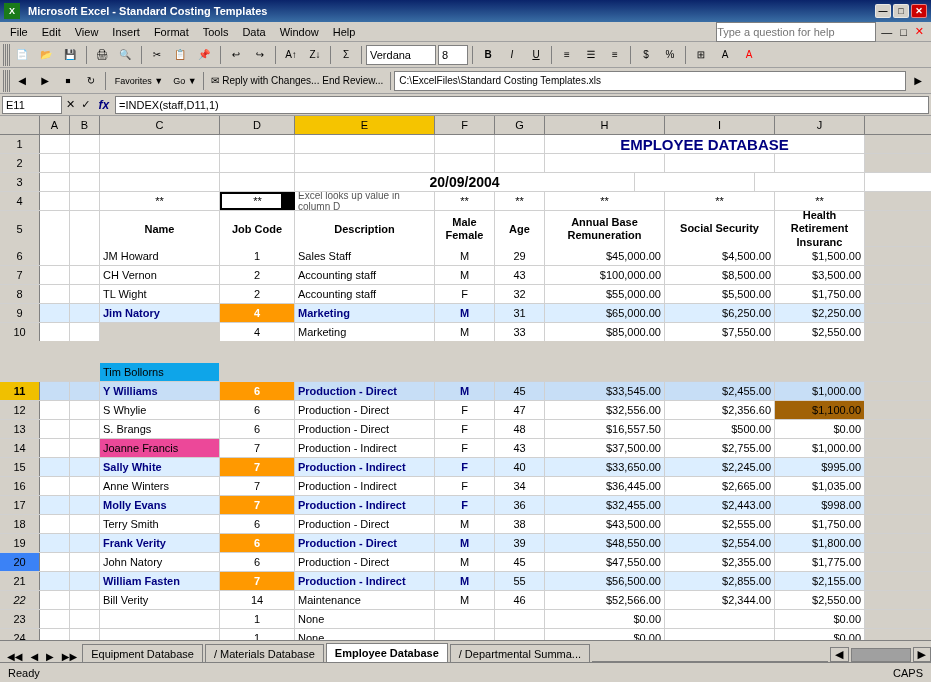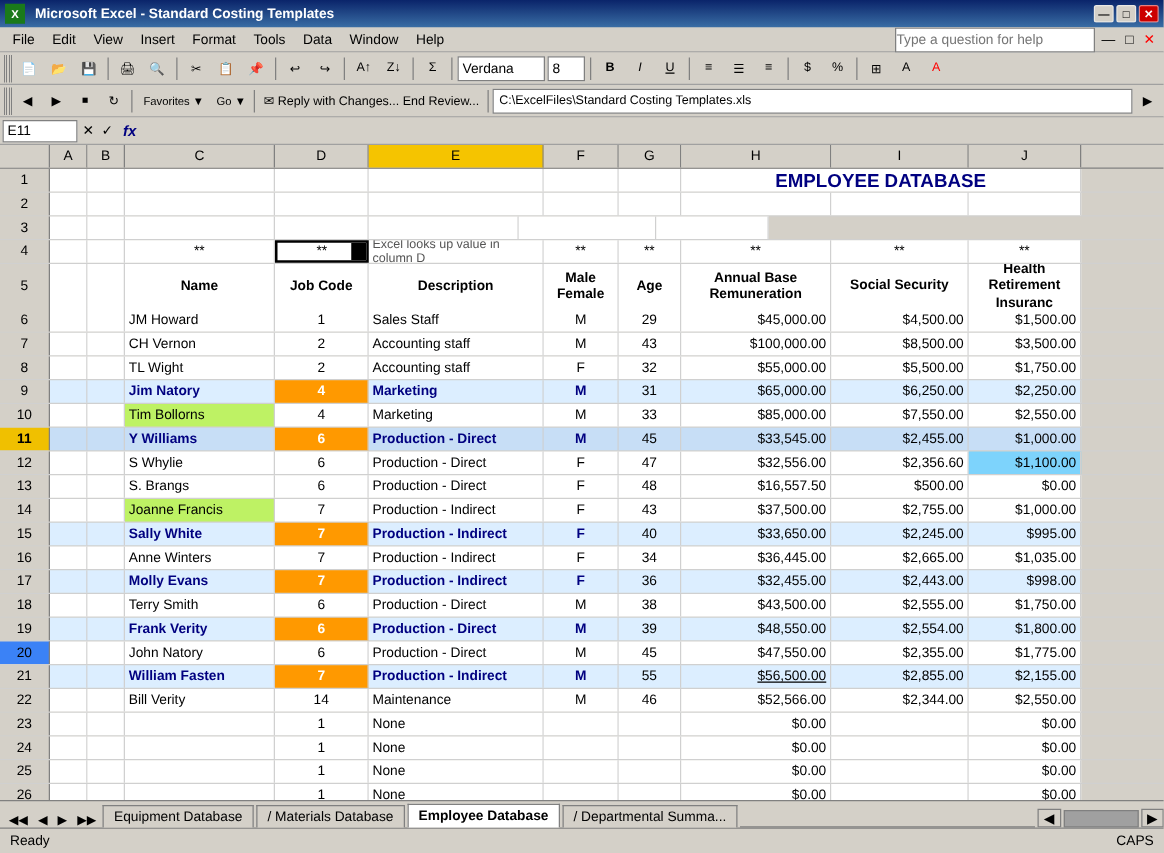--- a/index.html
+++ b/index.html
@@ -370,20 +370,21 @@
   <div class="toolbar-sep"></div>
   <input type="text" style="flex: 1 1 0%; height: 20px; border: 1px solid rgb(128, 128, 128); font-size: 10px; padding: 0px 4px;" value="C:\ExcelFiles\Standard Costing Templates.xls">
   <div class="toolbar-btn">▶</div>
 </div>
 
 <div class="formula-bar">
   <input class="cell-ref" type="text" value="E11" style="">
   <span style="padding:0 2px;cursor:pointer;">✕</span>
   <span style="padding:0 2px;cursor:pointer;">✓</span>
   <span class="formula-fx">fx</span>
+  <input class="formula-input" type="text" value="=INDEX(staff,D11,1)" style="">
 </div>
 
 <div class="spreadsheet-container">
   <div class="grid-wrapper">
 
     <div class="col-headers">
       <div class="row-num-header"></div>
       <div class="col-header c-a">A</div>
       <div class="col-header c-b">B</div>
       <div class="col-header c-c">C</div>
@@ -424,20 +425,21 @@
         <div class="cell c-i"></div>
         <div class="cell c-j"></div>
       </div>
 
       <div class="grid-row">
         <div class="row-num">3</div>
         <div class="cell c-a"></div>
         <div class="cell c-b"></div>
         <div class="cell c-c"></div>
         <div class="cell c-d"></div>
+        <div class="cell c-e" style="font-weight:bold;font-size:14px;justify-content:center;width:340px;">20/09/2004</div>
 
         <div class="cell c-h"></div>
         <div class="cell c-i"></div>
         <div class="cell c-j"></div>
       </div>
 
       <div class="grid-row">
         <div class="row-num">4</div>
         <div class="cell c-a"></div>
         <div class="cell c-b"></div>
@@ -518,21 +520,21 @@
     <div class="cell c-f" style="background:#dceeff;justify-content:center;font-weight:bold;color:#000080;">M</div>
     <div class="cell c-g" style="background:#dceeff;justify-content:center;">31</div>
     <div class="cell c-h" style="background:#dceeff;justify-content:flex-end;">$65,000.00</div>
     <div class="cell c-i" style="background:#dceeff;justify-content:flex-end;">$6,250.00</div>
     <div class="cell c-j" style="background:#dceeff;justify-content:flex-end;">$2,250.00</div>
   </div>
           <div class="grid-row">
     <div class="row-num" style="background:#d4d0c8;">10</div>
     <div class="cell c-a" style="background:white;"></div>
     <div class="cell c-b" style="background:white;"></div>
-    <div class="cell c-c" style="background:#bef264;color:black;font-weight:normal;">Tim Bollorns</div>
+    <div class="cell c-c" style="background:#0ea5e9;color:black;font-weight:normal;margin-top:40px;">Tim Bollorns</div>
     <div class="cell c-d" style="background:white;color:black;font-weight:normal;justify-content:center;">4</div>
     <div class="cell c-e" style="background:white;color:black;font-weight:normal;">Marketing</div>
     <div class="cell c-f" style="background:white;justify-content:center;font-weight:normal;color:black;">M</div>
     <div class="cell c-g" style="background:white;justify-content:center;">33</div>
     <div class="cell c-h" style="background:white;justify-content:flex-end;">$85,000.00</div>
     <div class="cell c-i" style="background:white;justify-content:flex-end;">$7,550.00</div>
     <div class="cell c-j" style="background:white;justify-content:flex-end;">$2,550.00</div>
   </div>
           <div class="grid-row row11">
     <div class="row-num" style="background:#f0c000;font-weight:bold;">11</div>
@@ -551,40 +553,40 @@
     <div class="row-num" style="background:#d4d0c8;">12</div>
     <div class="cell c-a" style="background:white;"></div>
     <div class="cell c-b" style="background:white;"></div>
     <div class="cell c-c" style="background:white;color:black;font-weight:normal;">S Whylie</div>
     <div class="cell c-d" style="background:white;color:black;font-weight:normal;justify-content:center;">6</div>
     <div class="cell c-e" style="background:white;color:black;font-weight:normal;">Production - Direct</div>
     <div class="cell c-f" style="background:white;justify-content:center;font-weight:normal;color:black;">F</div>
     <div class="cell c-g" style="background:white;justify-content:center;">47</div>
     <div class="cell c-h" style="background:white;justify-content:flex-end;">$32,556.00</div>
     <div class="cell c-i" style="background:white;justify-content:flex-end;text-align:center;">$2,356.60</div>
-    <div class="cell c-j" style="background:#7dd3fc;justify-content:flex-end;">$1,100.00</div>
+    <div class="cell c-j" style="background:#a16207;justify-content:flex-end;">$1,100.00</div>
   </div>
           <div class="grid-row">
     <div class="row-num" style="background:#d4d0c8;">13</div>
     <div class="cell c-a" style="background:white;"></div>
     <div class="cell c-b" style="background:white;"></div>
     <div class="cell c-c" style="background:white;color:black;font-weight:normal;">S. Brangs</div>
     <div class="cell c-d" style="background:white;color:black;font-weight:normal;justify-content:center;">6</div>
     <div class="cell c-e" style="background:white;color:black;font-weight:normal;">Production - Direct</div>
     <div class="cell c-f" style="background:white;justify-content:center;font-weight:normal;color:black;">F</div>
     <div class="cell c-g" style="background:white;justify-content:center;">48</div>
     <div class="cell c-h" style="background:white;justify-content:flex-end;">$16,557.50</div>
     <div class="cell c-i" style="background:white;justify-content:flex-end;">$500.00</div>
     <div class="cell c-j" style="background:white;justify-content:flex-end;">$0.00</div>
   </div>
           <div class="grid-row">
     <div class="row-num" style="background:#d4d0c8;">14</div>
     <div class="cell c-a" style="background:white;"></div>
     <div class="cell c-b" style="background:white;"></div>
-    <div class="cell c-c" style="background:#bef264;color:black;font-weight:normal;">Joanne Francis</div>
+    <div class="cell c-c" style="background:#ec4899;color:black;font-weight:normal;">Joanne Francis</div>
     <div class="cell c-d" style="background:white;color:black;font-weight:normal;justify-content:center;">7</div>
     <div class="cell c-e" style="background:white;color:black;font-weight:normal;">Production - Indirect</div>
     <div class="cell c-f" style="background:white;justify-content:center;font-weight:normal;color:black;">F</div>
     <div class="cell c-g" style="background:white;justify-content:center;">43</div>
     <div class="cell c-h" style="background:white;justify-content:flex-end;">$37,500.00</div>
     <div class="cell c-i" style="background:white;justify-content:flex-end;">$2,755.00</div>
     <div class="cell c-j" style="background:white;justify-content:flex-end;">$1,000.00</div>
   </div>
           <div class="grid-row">
     <div class="row-num" style="background:#d4d0c8;">15</div>
@@ -666,26 +668,26 @@
   </div>
           <div class="grid-row">
     <div class="row-num" style="background:#d4d0c8;">21</div>
     <div class="cell c-a" style="background:#dceeff;"></div>
     <div class="cell c-b" style="background:#dceeff;"></div>
     <div class="cell c-c" style="background:#dceeff;color:#000080;font-weight:bold;">William Fasten</div>
     <div class="cell c-d" style="background:#ff9900;color:white;font-weight:bold;justify-content:center;">7</div>
     <div class="cell c-e" style="background:#dceeff;color:#000080;font-weight:bold;">Production - Indirect</div>
     <div class="cell c-f" style="background:#dceeff;justify-content:center;font-weight:bold;color:#000080;">M</div>
     <div class="cell c-g" style="background:#dceeff;justify-content:center;">55</div>
-    <div class="cell c-h" style="background:#dceeff;justify-content:flex-end;text-decoration:underline;">$56,500.00</div>
+    <div class="cell c-h" style="background:#dceeff;justify-content:flex-end;">$56,500.00</div>
     <div class="cell c-i" style="background:#dceeff;justify-content:flex-end;">$2,855.00</div>
     <div class="cell c-j" style="background:#dceeff;justify-content:flex-end;">$2,155.00</div>
   </div>
           <div class="grid-row">
-    <div class="row-num" style="background:#d4d0c8;">22</div>
+    <div class="row-num" style="background:#d4d0c8;font-style:italic;">22</div>
     <div class="cell c-a" style="background:white;"></div>
     <div class="cell c-b" style="background:white;"></div>
     <div class="cell c-c" style="background:white;color:black;font-weight:normal;">Bill Verity</div>
     <div class="cell c-d" style="background:white;color:black;font-weight:normal;justify-content:center;">14</div>
     <div class="cell c-e" style="background:white;color:black;font-weight:normal;">Maintenance</div>
     <div class="cell c-f" style="background:white;justify-content:center;font-weight:normal;color:black;">M</div>
     <div class="cell c-g" style="background:white;justify-content:center;">46</div>
     <div class="cell c-h" style="background:white;justify-content:flex-end;">$52,566.00</div>
     <div class="cell c-i" style="background:white;justify-content:flex-end;">$2,344.00</div>
     <div class="cell c-j" style="background:white;justify-content:flex-end;">$2,550.00</div>

